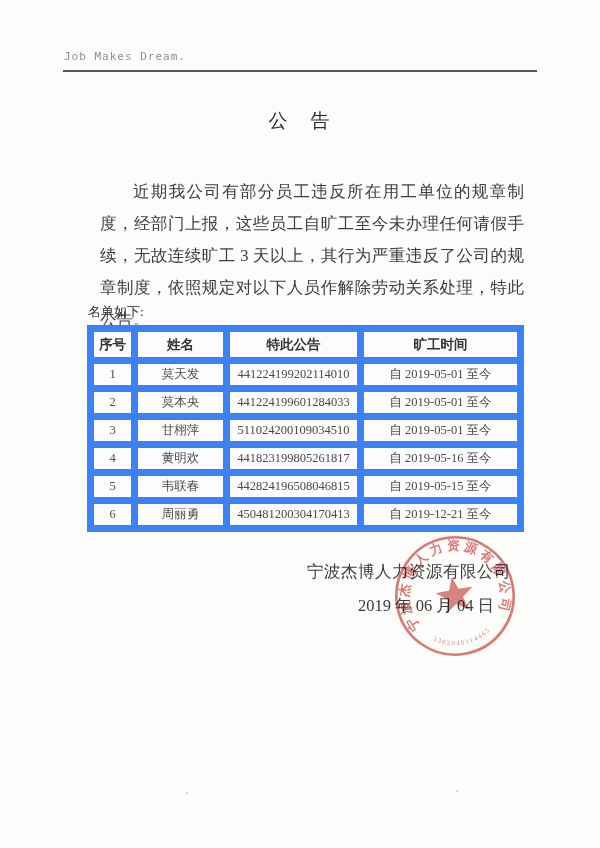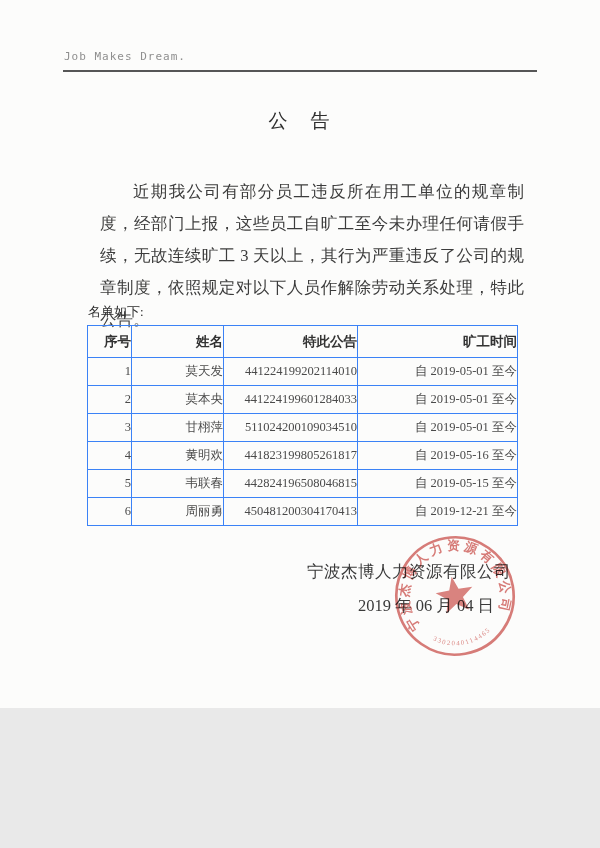--- a/index.html
+++ b/index.html
@@ -2,21 +2,21 @@
 <html><head>
 <meta charset="utf-8">
 <style>
   * { margin: 0; padding: 0; box-sizing: border-box; }
   html, body { background: #e9e9e9; }
   body { font-family: "Liberation Serif", "DejaVu Serif", serif; }
 
   .page {
     position: relative;
     width: 600px;
-    height: 708px;
+    height: 848px;
     margin: 0 auto;
     background: #fcfcfb;
     overflow: hidden;
     color: #3d3d3d;
   }
 
   
   .header-row {
     position: absolute;
     top: 50px; left: 64px; right: 63px;
@@ -69,22 +69,22 @@
 
   
   table.roster {
     position: absolute;
     top: 325px; left: 87px;
     width: 430px;
     border-collapse: collapse;
     table-layout: fixed;
   }
   table.roster th, table.roster td {
-    border: 1px solid #3b82f6;
-    text-align: right;
+    border: 7px solid #3b82f6;
+    text-align: center;
     vertical-align: middle;
     padding: 0;
   }
   table.roster th {
     height: 32px;
     font-size: 13.5px;
     font-weight: bold;
     color: #333;
   }
   table.roster td {

